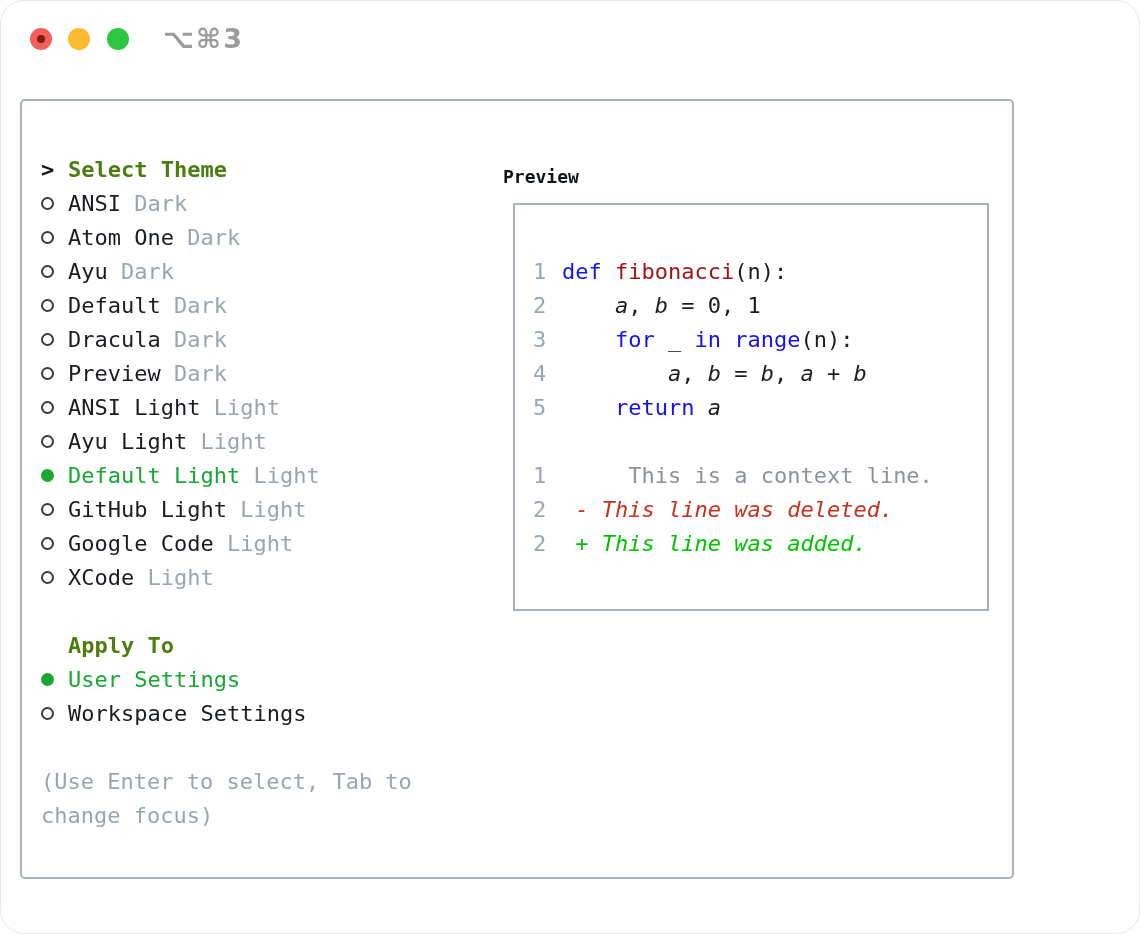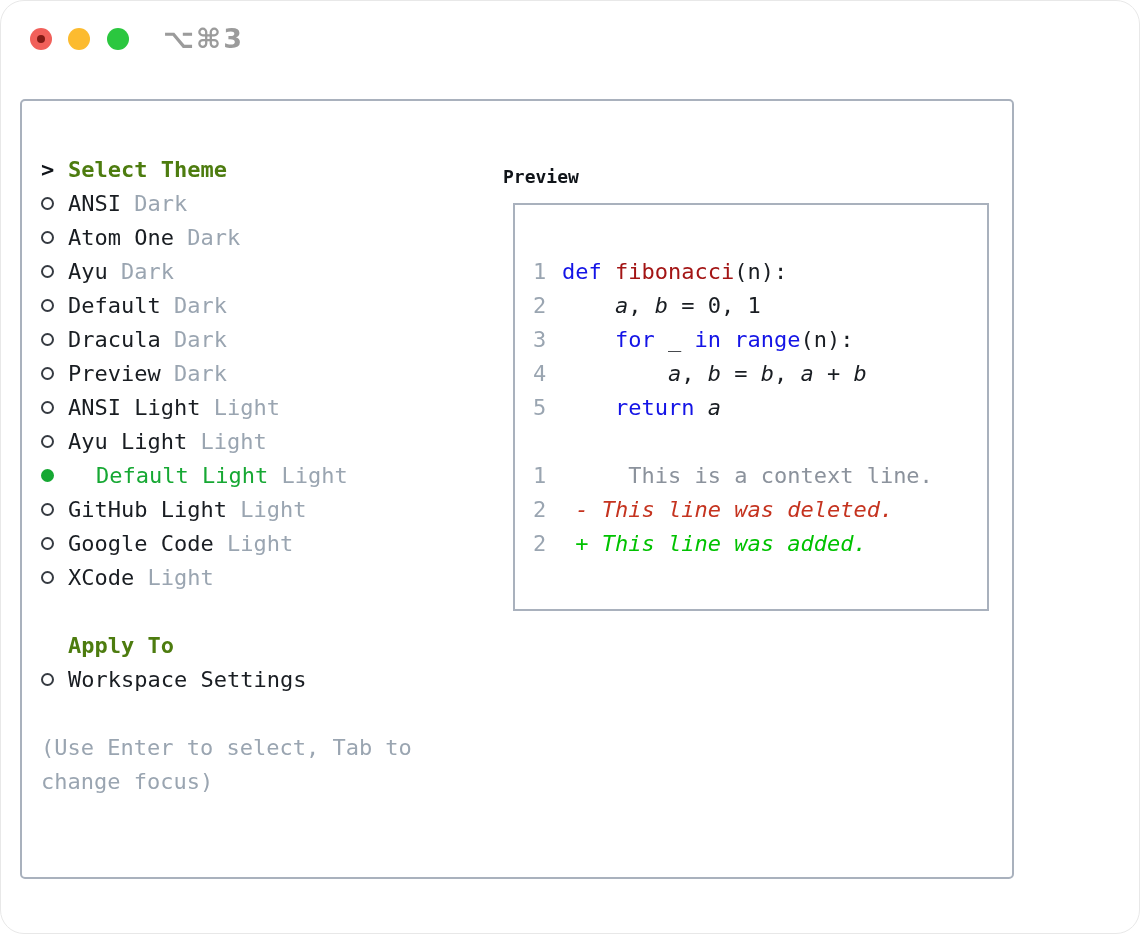--- a/index.html
+++ b/index.html
@@ -43,21 +43,21 @@
   }
   
   .list{position:absolute;left:19px;top:51px;width:440px;}
   .lrow{height:34px;display:flex;align-items:center;font-size:22px;color:var(--ink);white-space:pre;}
   .marker{width:27px;flex:none;display:flex;align-items:center;}
   .ring{width:13px;height:13px;border-radius:50%;box-sizing:border-box;border:2px solid #363b42;}
   .ring.on{background:var(--green);border-color:var(--green);}
   .caret{font-weight:bold;color:#101419;font-size:22px;}
   .hdr{font-weight:bold;color:#4d7c0f;}
   .suffix{color:var(--muted);}
-  .sel .tname{color:var(--green);margin-left:28px;}
+  .sel .tname{color:var(--green);}
   .hint{color:var(--muted);}
   
   .preview-title{
     position:absolute;left:481px;top:59px;height:34px;line-height:34px;
     font-size:18px;font-weight:bold;color:#101419;
   }
   .pbox{
     position:absolute;left:491px;top:102px;width:476px;height:408px;
     box-sizing:border-box;border:2px solid var(--border);background:#fff;
     padding:49px 0 0 18px;overflow:hidden;
@@ -93,20 +93,21 @@
         <div class="lrow"><span class="marker"><span class="ring"></span></span><span class="tname">Dracula</span><span class="suffix"> Dark</span></div>
         <div class="lrow"><span class="marker"><span class="ring"></span></span><span class="tname">Preview</span><span class="suffix"> Dark</span></div>
         <div class="lrow"><span class="marker"><span class="ring"></span></span><span class="tname">ANSI Light</span><span class="suffix"> Light</span></div>
         <div class="lrow"><span class="marker"><span class="ring"></span></span><span class="tname">Ayu Light</span><span class="suffix"> Light</span></div>
         <div class="lrow sel"><span class="marker"><span class="ring on"></span></span><span class="tname">Default Light</span><span class="suffix"> Light</span></div>
         <div class="lrow"><span class="marker"><span class="ring"></span></span><span class="tname">GitHub Light</span><span class="suffix"> Light</span></div>
         <div class="lrow"><span class="marker"><span class="ring"></span></span><span class="tname">Google Code</span><span class="suffix"> Light</span></div>
         <div class="lrow"><span class="marker"><span class="ring"></span></span><span class="tname">XCode</span><span class="suffix"> Light</span></div>
         <div class="lrow"></div>
         <div class="lrow"><span class="marker"></span><span class="hdr">Apply To</span></div>
+        <div class="lrow sel"><span class="marker"><span class="ring on"></span></span><span class="tname">User Settings</span></div>
         <div class="lrow"><span class="marker"><span class="ring"></span></span><span class="tname">Workspace Settings</span></div>
         <div class="lrow"></div>
         <div class="lrow"><span class="hint">(Use Enter to select, Tab to</span></div>
         <div class="lrow"><span class="hint">change focus)</span></div>
       </div>
 
     <div class="preview-title">Preview</div>
 
     <div class="pbox" id="preview-lines">
         <div class="prow"><span class="num">1</span><span class="tok kw">def</span><span class="tok"> </span><span class="tok fn">fibonacci</span><span class="tok">(n):</span></div>

